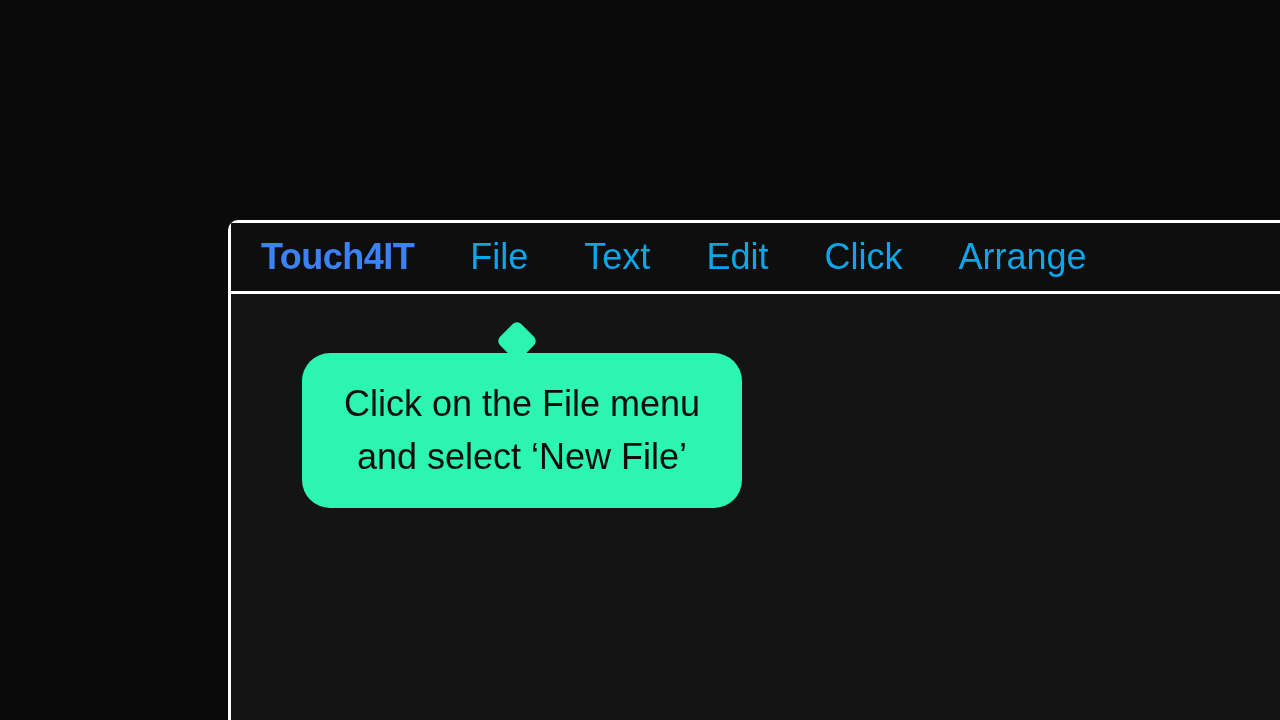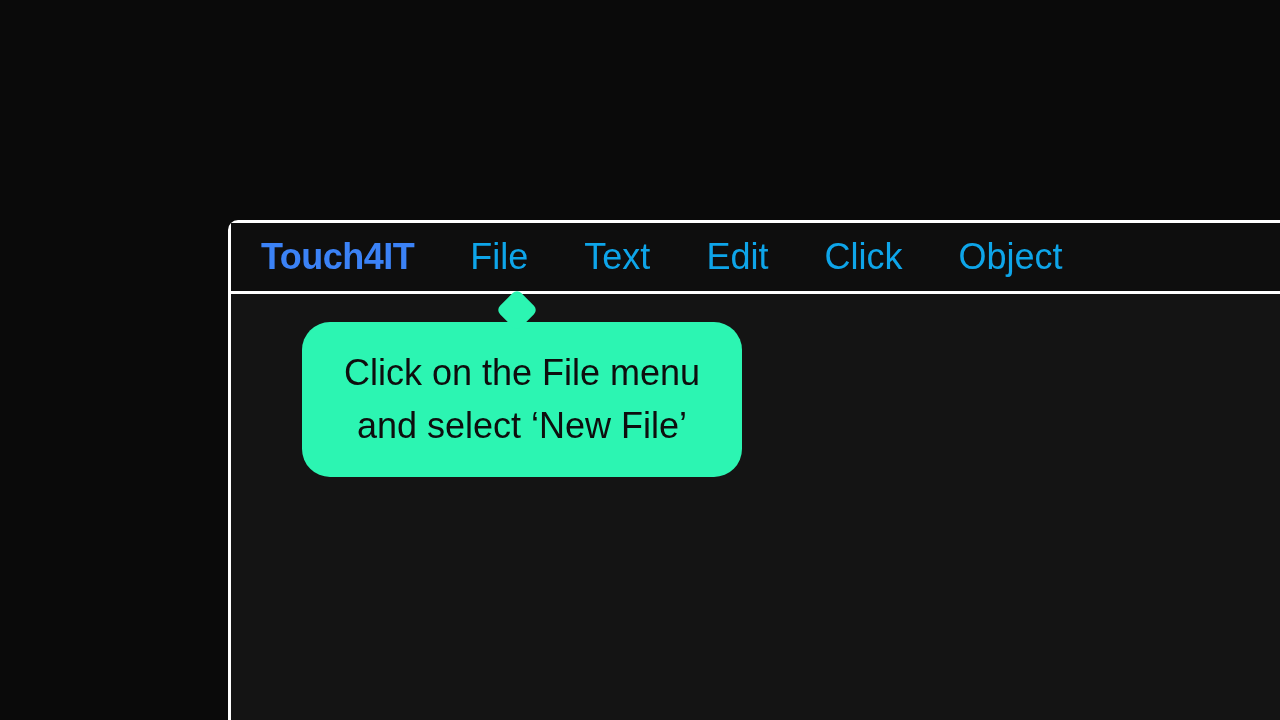--- a/index.html
+++ b/index.html
@@ -41,21 +41,21 @@
       font-size: 36px;
       font-weight: 400;
       color: #0ea5e9;
       cursor: pointer;
       white-space: nowrap;
     }
 
     .tooltip {
       position: absolute;
       left: 302px;
-      top: 322px;
+      top: 353px;
       background: #2cf5b2;
       color: #0e0e0e;
       padding: 24px 30px 24px 30px;
       border-radius: 28px;
       font-size: 36px;
       font-weight: 400;
       line-height: 1.48;
       text-align: center;
       max-width: 440px;
     }
@@ -82,21 +82,21 @@
 <body>
 
 <div class="app-window">
 
   <div class="menu-bar">
     <span class="brand">Touch4IT</span>
     <span class="menu-item">File</span>
     <span class="menu-item">Text</span>
     <span class="menu-item">Edit</span>
     <span class="menu-item">Click</span>
-    <span class="menu-item">Object</span>
+    <span class="menu-item">Arrange</span>
   </div>
 
   <div class="content-area"></div>
 
 </div>
 
 <div class="tooltip">
   <span>Click on the File menu and select ‘New File’</span>
 </div>
 

